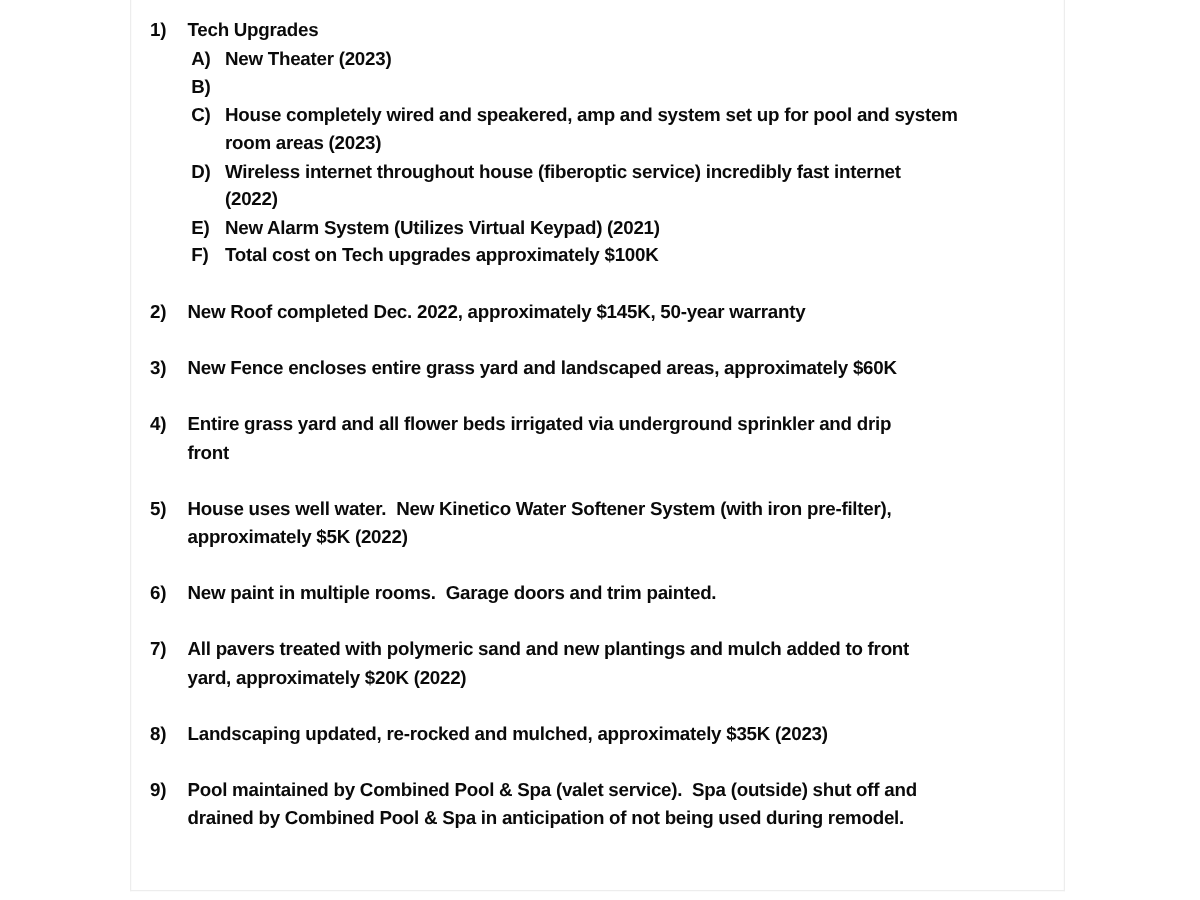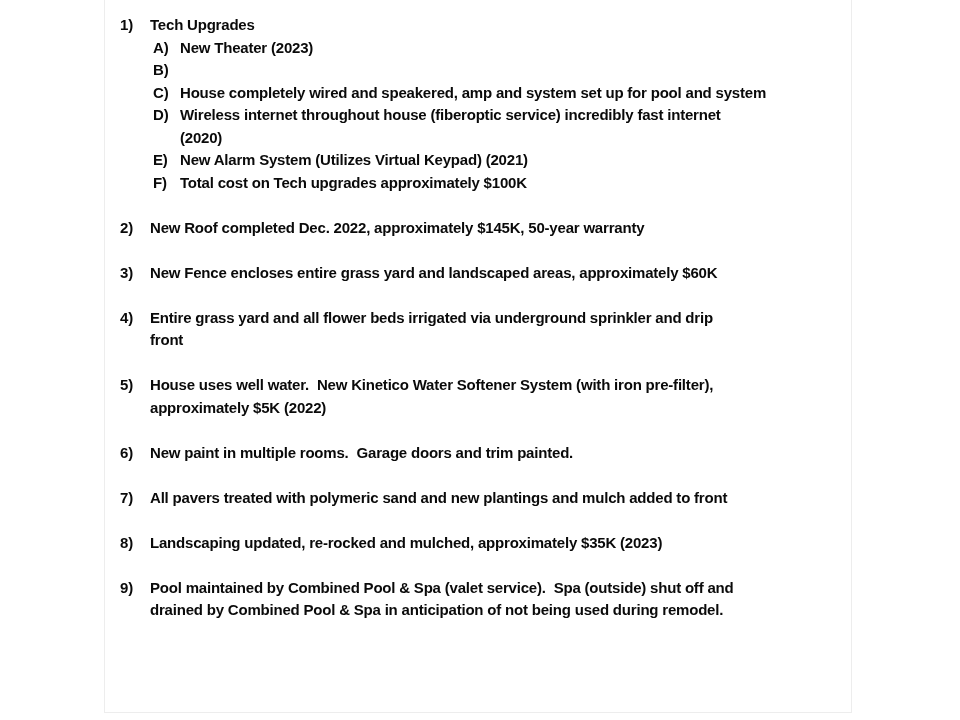--- a/index.html
+++ b/index.html
@@ -77,28 +77,29 @@
           <div class="item sub-item">
             <span class="marker">B)</span>
             <div class="text">
             </div>
           </div>
 
           <div class="item sub-item">
             <span class="marker">C)</span>
             <div class="text">
               <div class="line">House completely wired and speakered, amp and system set up for pool and system</div>
+              <div class="line">room areas (2023)</div>
             </div>
           </div>
 
           <div class="item sub-item">
             <span class="marker">D)</span>
             <div class="text">
               <div class="line">Wireless internet throughout house (fiberoptic service) incredibly fast internet</div>
-              <div class="line">(2020)</div>
+              <div class="line">(2022)</div>
             </div>
           </div>
 
           <div class="item sub-item">
             <span class="marker">E)</span>
             <div class="text">
               <div class="line">New Alarm System (Utilizes Virtual Keypad) (2021)</div>
             </div>
           </div>
 
@@ -147,20 +148,21 @@
       <span class="marker">6)</span>
       <div class="text">
         <div class="line">New paint in multiple rooms.  Garage doors and trim painted.</div>
       </div>
     </div>
 
     <div class="item">
       <span class="marker">7)</span>
       <div class="text">
         <div class="line">All pavers treated with polymeric sand and new plantings and mulch added to front</div>
+        <div class="line">yard, approximately $20K (2022)</div>
       </div>
     </div>
 
     <div class="item">
       <span class="marker">8)</span>
       <div class="text">
         <div class="line">Landscaping updated, re-rocked and mulched, approximately $35K (2023)</div>
       </div>
     </div>
 

